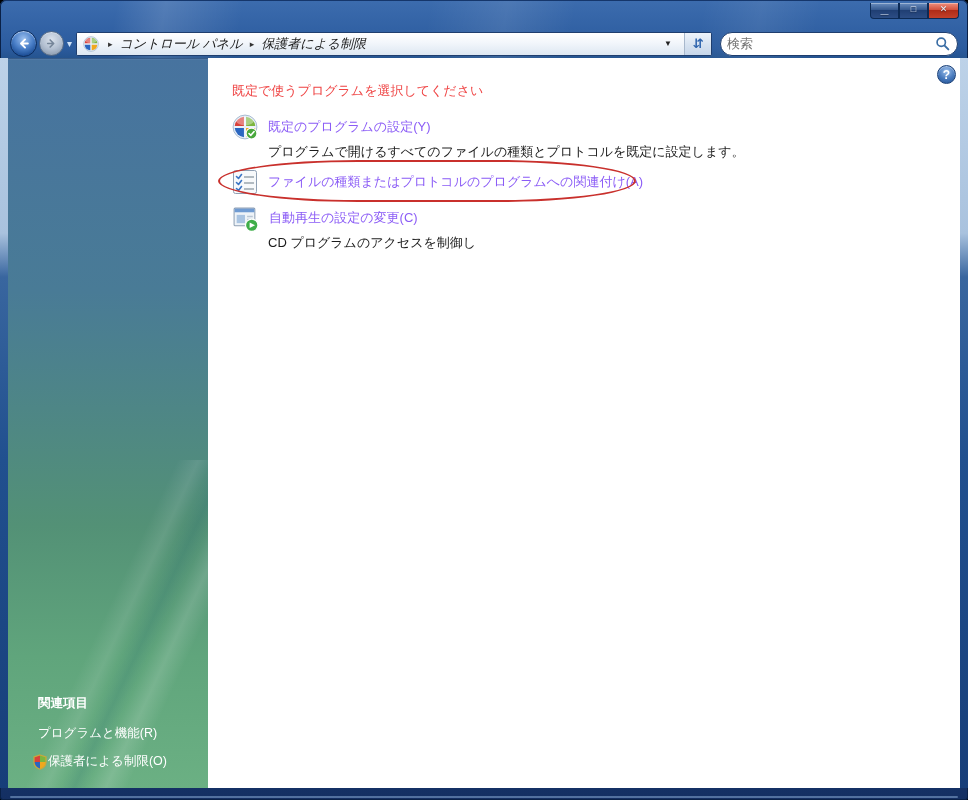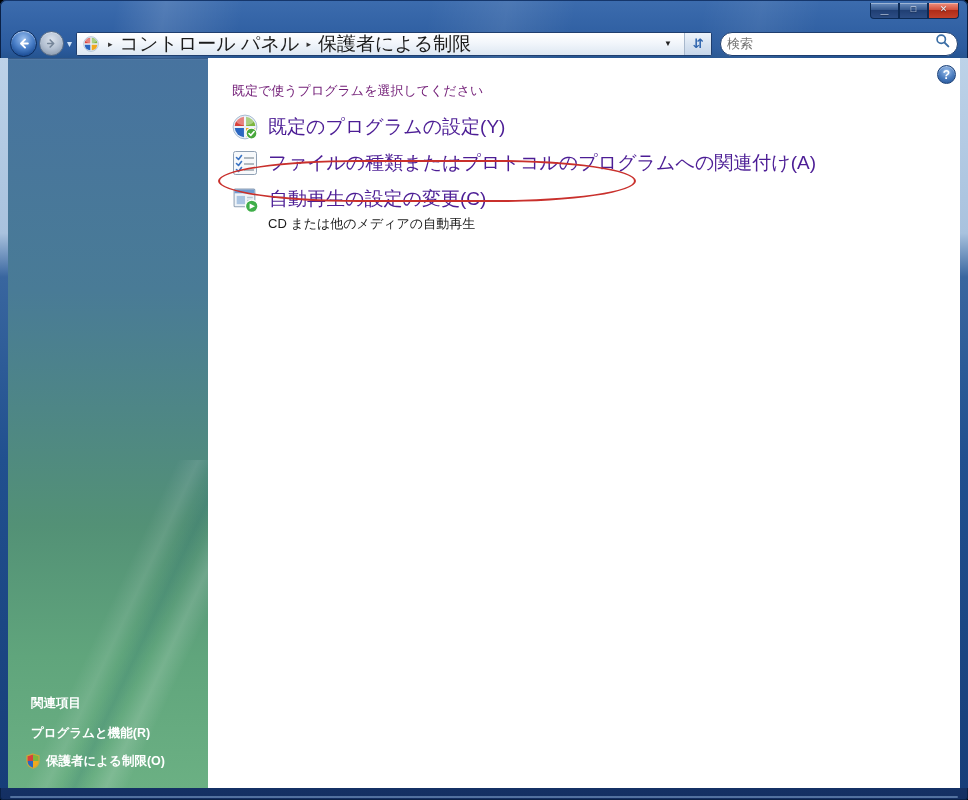--- a/index.html
+++ b/index.html
@@ -44,64 +44,64 @@
   .fwd-btn{ width:25px; height:25px; margin-left:2px; border:1px solid #5d6e84; opacity:.9;
     background:radial-gradient(circle at 50% 32%, #eef1f5 0%, #c2cbd7 50%, #97a3b3 85%);
     box-shadow:inset 0 1px 1px rgba(255,255,255,.6); }
   .nav-chevron{ color:#cfe2f7; font-size:10px; padding:0 4px 0 3px; cursor:default; }
 
   .addressbar{ flex:1; height:24px; display:flex; align-items:stretch;
     border:1px solid #1f3e6e; border-radius:2px; overflow:hidden; background:#fff; }
   .addr-field{ flex:1; display:flex; align-items:center; padding:0 4px;
     background:linear-gradient(180deg,#ffffff 0%,#f2f6fb 45%,#dde7f2 100%); }
   .crumb-sep{ font-size:9px; color:#333; padding:0 7px; }
-  .crumb{ font-size:19px; color:#1b1b1b; white-space:nowrap; cursor:default; }
+  .crumb{ font-size:13px; color:#1b1b1b; white-space:nowrap; cursor:default;font-style:italic; }
   .addr-drop{ font-size:8px; color:#222; padding:0 8px; display:flex; align-items:center; cursor:default; }
   .refresh-btn{ width:27px; border-left:1px solid #a8b8cc; display:flex; align-items:center; justify-content:center;
     background:linear-gradient(180deg,#eef4fb 0%,#d6e2f0 55%,#c6d6ea 100%);
     color:#2f65ae; font-size:13px; font-weight:bold; cursor:default; }
 
-  .searchbox{ width:238px; height:24px; margin-left:8px; display:flex; 
+  .searchbox{ width:238px; height:24px; margin-left:8px; display:flex; align-items:center;
     border:1px solid #1f3e6e; border-radius:12px; background:#fff; }
   .searchbox input{ flex:1; border:none; outline:none; font:13px "Liberation Sans","DejaVu Sans",sans-serif;
     color:#333; padding:0 6px; background:transparent; }
   .searchbox input::placeholder{ color:#707070; opacity:1; }
   .search-icon-wrap{ padding:0 7px 0 2px; display:flex; }
 
   
   .app-body{ position:absolute; top:58px; left:8px; right:8px; bottom:12px; display:flex; background:#fff; }
 
   .sidebar{ width:200px; flex:none; position:relative;
     background:linear-gradient(180deg,#47739f 0%,#497b96 32%,#539176 64%,#60a57c 82%,#6bb083 100%); }
   .sidebar::before{ content:""; position:absolute; top:0; left:0; right:0; height:2px;
     background:linear-gradient(180deg,#2a4d7a,#5d87b4); }
   .sidebar::after{ content:""; position:absolute; left:0; right:0; top:55%; bottom:0; pointer-events:none;
     background:linear-gradient(115deg, transparent 48%, rgba(255,255,255,.10) 54%, transparent 58%,
       rgba(20,90,100,.16) 62%, transparent 66%, rgba(255,255,255,.14) 71%, transparent 77%); }
-  .sidebar-bottom{ position:absolute; left:19px; bottom:18px; z-index:2; }
+  .sidebar-bottom{ position:absolute; left:26px; bottom:18px; z-index:2; }
   .sidebar-header{ color:#fff; font-weight:bold; font-size:12.5px; margin:0 0 13px 4px; }
-  .sidebar-link{ color:#fff; font-size:12.5px; margin:0 0 11px 4px; cursor:pointer; white-space:nowrap;font-weight:bold; }
-  .sidebar-link-row{ display:flex; gap:5px; margin-left:-2px; cursor:pointer; }
+  .sidebar-link{ color:#fff; font-size:12.5px; margin:0 0 11px 4px; cursor:pointer; white-space:nowrap; }
+  .sidebar-link-row{ display:flex; align-items:center; margin-left:-2px; cursor:pointer; }
   .sidebar-link-row .sidebar-link{ margin:0; }
 
   .content{ flex:1; position:relative; padding:24px 20px 0 24px; background:#fff; }
 
   .help-btn{ position:absolute; top:7px; right:4px; width:19px; height:19px; border-radius:50%;
     border:1px solid #1a4078; color:#fff; font-size:12px; font-weight:bold;
     display:flex; align-items:center; justify-content:center; cursor:pointer;
     background:radial-gradient(circle at 50% 30%, #9cc0ec 0%, #4678bc 55%, #20508f 100%);
     box-shadow:inset 0 1px 1px rgba(255,255,255,.5); }
 
-  .page-heading{ color:#701a75; font-size:13px; line-height:18px; font-weight:normal; }
+  .page-heading{ color:#ef4444; font-size:13px; line-height:18px; font-weight:normal; }
 
   .task-list{ margin-top:12px; }
   .task{ margin-bottom:6px; }
   .task-row{ display:flex; align-items:center; gap:10px; height:30px; cursor:pointer; }
   .task-row .task-icon{ flex:none; display:flex; }
-  .task-link{ color:#4c1d95; font-size:19px; white-space:nowrap; }
+  .task-link{ color:#8b5cf6; font-size:13px; white-space:nowrap; }
   .task-desc{ margin-left:36px; color:#1b1b1b; font-size:13px; line-height:19px; max-width:556px; }
 
   .annotation-ellipse{ position:absolute; left:10px; top:102px; width:418px; height:42px;
     border:2px solid #c9302c; border-radius:140px / 21px; pointer-events:none; }
 </style>
 </head>
 <body>
 
 <div class="window">
   <div class="frame-streaks"></div>
@@ -210,20 +210,21 @@
                 <path d="M13 11 L13 2.5 A9.5 9.5 0 0 1 21.5 11 Z" fill="#7cb53e"></path>
                 <path d="M11 13 L2.5 13 A9.5 9.5 0 0 0 11 21.5 Z" fill="#2a66c0"></path>
                 <path d="M13 13 L21.5 13 A9.5 9.5 0 0 1 13 21.5 Z" fill="#f0a81e"></path>
                 <ellipse cx="12" cy="6.5" rx="8" ry="4" fill="rgba(255,255,255,0.35)"></ellipse>
                 <circle cx="18" cy="18" r="5" fill="#49a83c" stroke="#ffffff" stroke-width="1"></circle>
                 <path d="M15.7 18 l1.7 1.7 L20.4 16.2" fill="none" stroke="#ffffff" stroke-width="1.5" stroke-linecap="round" stroke-linejoin="round"></path>
               </svg>
             </span>
             <span class="task-link">既定のプログラムの設定(Y)</span>
           </div>
+          <div class="task-desc">プログラムで開けるすべてのファイルの種類とプロトコルを既定に設定します。</div>
         </div>
 
         <div class="task">
           <div class="task-row">
             <span class="task-icon">
               <svg width="26" height="26" viewBox="0 0 26 26">
                 <rect x="1.5" y="1.5" width="23" height="23" rx="2" fill="#f7f9fb" stroke="#8fa0b4" stroke-width="1"></rect>
                 <path d="M4.5 7.5 l2 2 l3 -4" fill="none" stroke="#3b74c4" stroke-width="1.6" stroke-linecap="round" stroke-linejoin="round"></path>
                 <path d="M4.5 13.5 l2 2 l3 -4" fill="none" stroke="#3b74c4" stroke-width="1.6" stroke-linecap="round" stroke-linejoin="round"></path>
                 <path d="M4.5 19.5 l2 2 l3 -4" fill="none" stroke="#3b74c4" stroke-width="1.6" stroke-linecap="round" stroke-linejoin="round"></path>
@@ -245,21 +246,21 @@
                 <rect x="4.5" y="9.5" width="8" height="8" fill="#a9c4e2"></rect>
                 <line x1="14.5" y1="11" x2="20" y2="11" stroke="#b9c6d4" stroke-width="1.4"></line>
                 <line x1="14.5" y1="14" x2="20" y2="14" stroke="#b9c6d4" stroke-width="1.4"></line>
                 <line x1="14.5" y1="17" x2="20" y2="17" stroke="#b9c6d4" stroke-width="1.4"></line>
                 <circle cx="19" cy="19.5" r="6" fill="#3fae49" stroke="#ffffff" stroke-width="1.2"></circle>
                 <path d="M17 16.8 L22.2 19.5 L17 22.2 Z" fill="#ffffff"></path>
               </svg>
             </span>
             <span class="task-link">自動再生の設定の変更(C)</span>
           </div>
-          <div class="task-desc">CD または他のメディアの自動再生</div>
+          <div class="task-desc">CD プログラムのアクセスを制御し</div>
         </div>
 
 
       </div>
 
       <div class="annotation-ellipse"></div>
     </div>
   </div>
 
   <div class="frame-left"></div>

